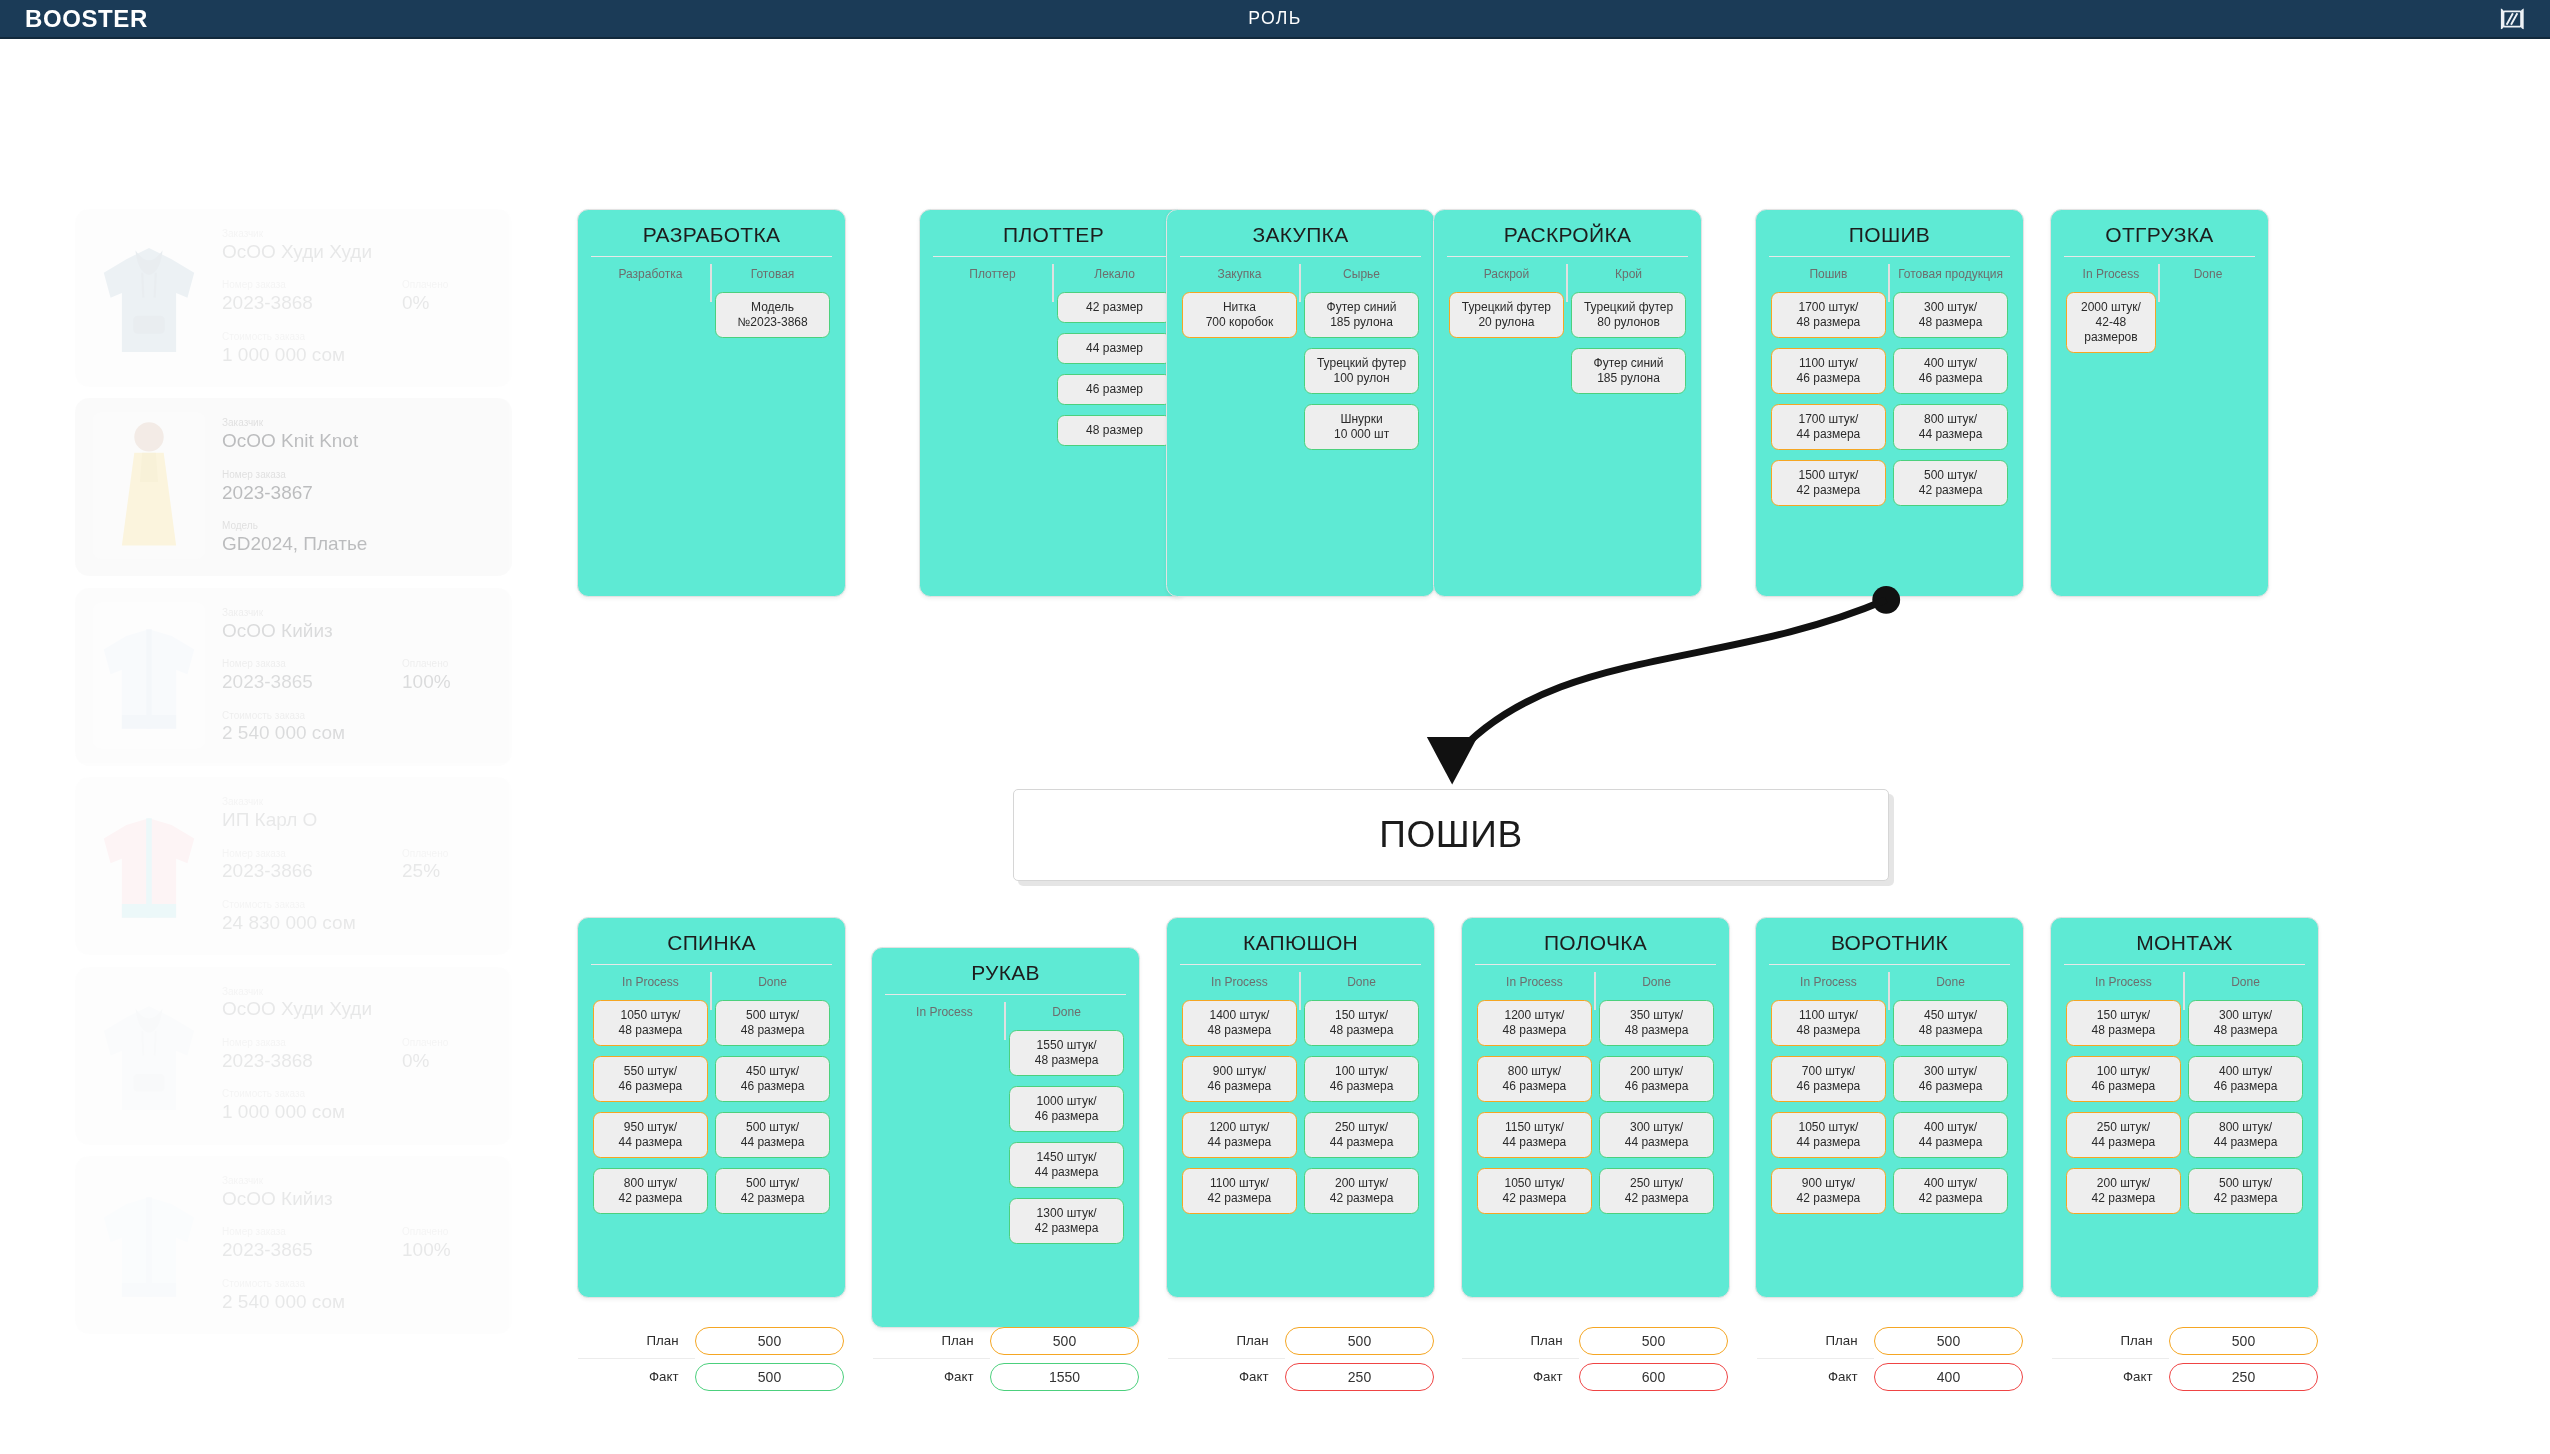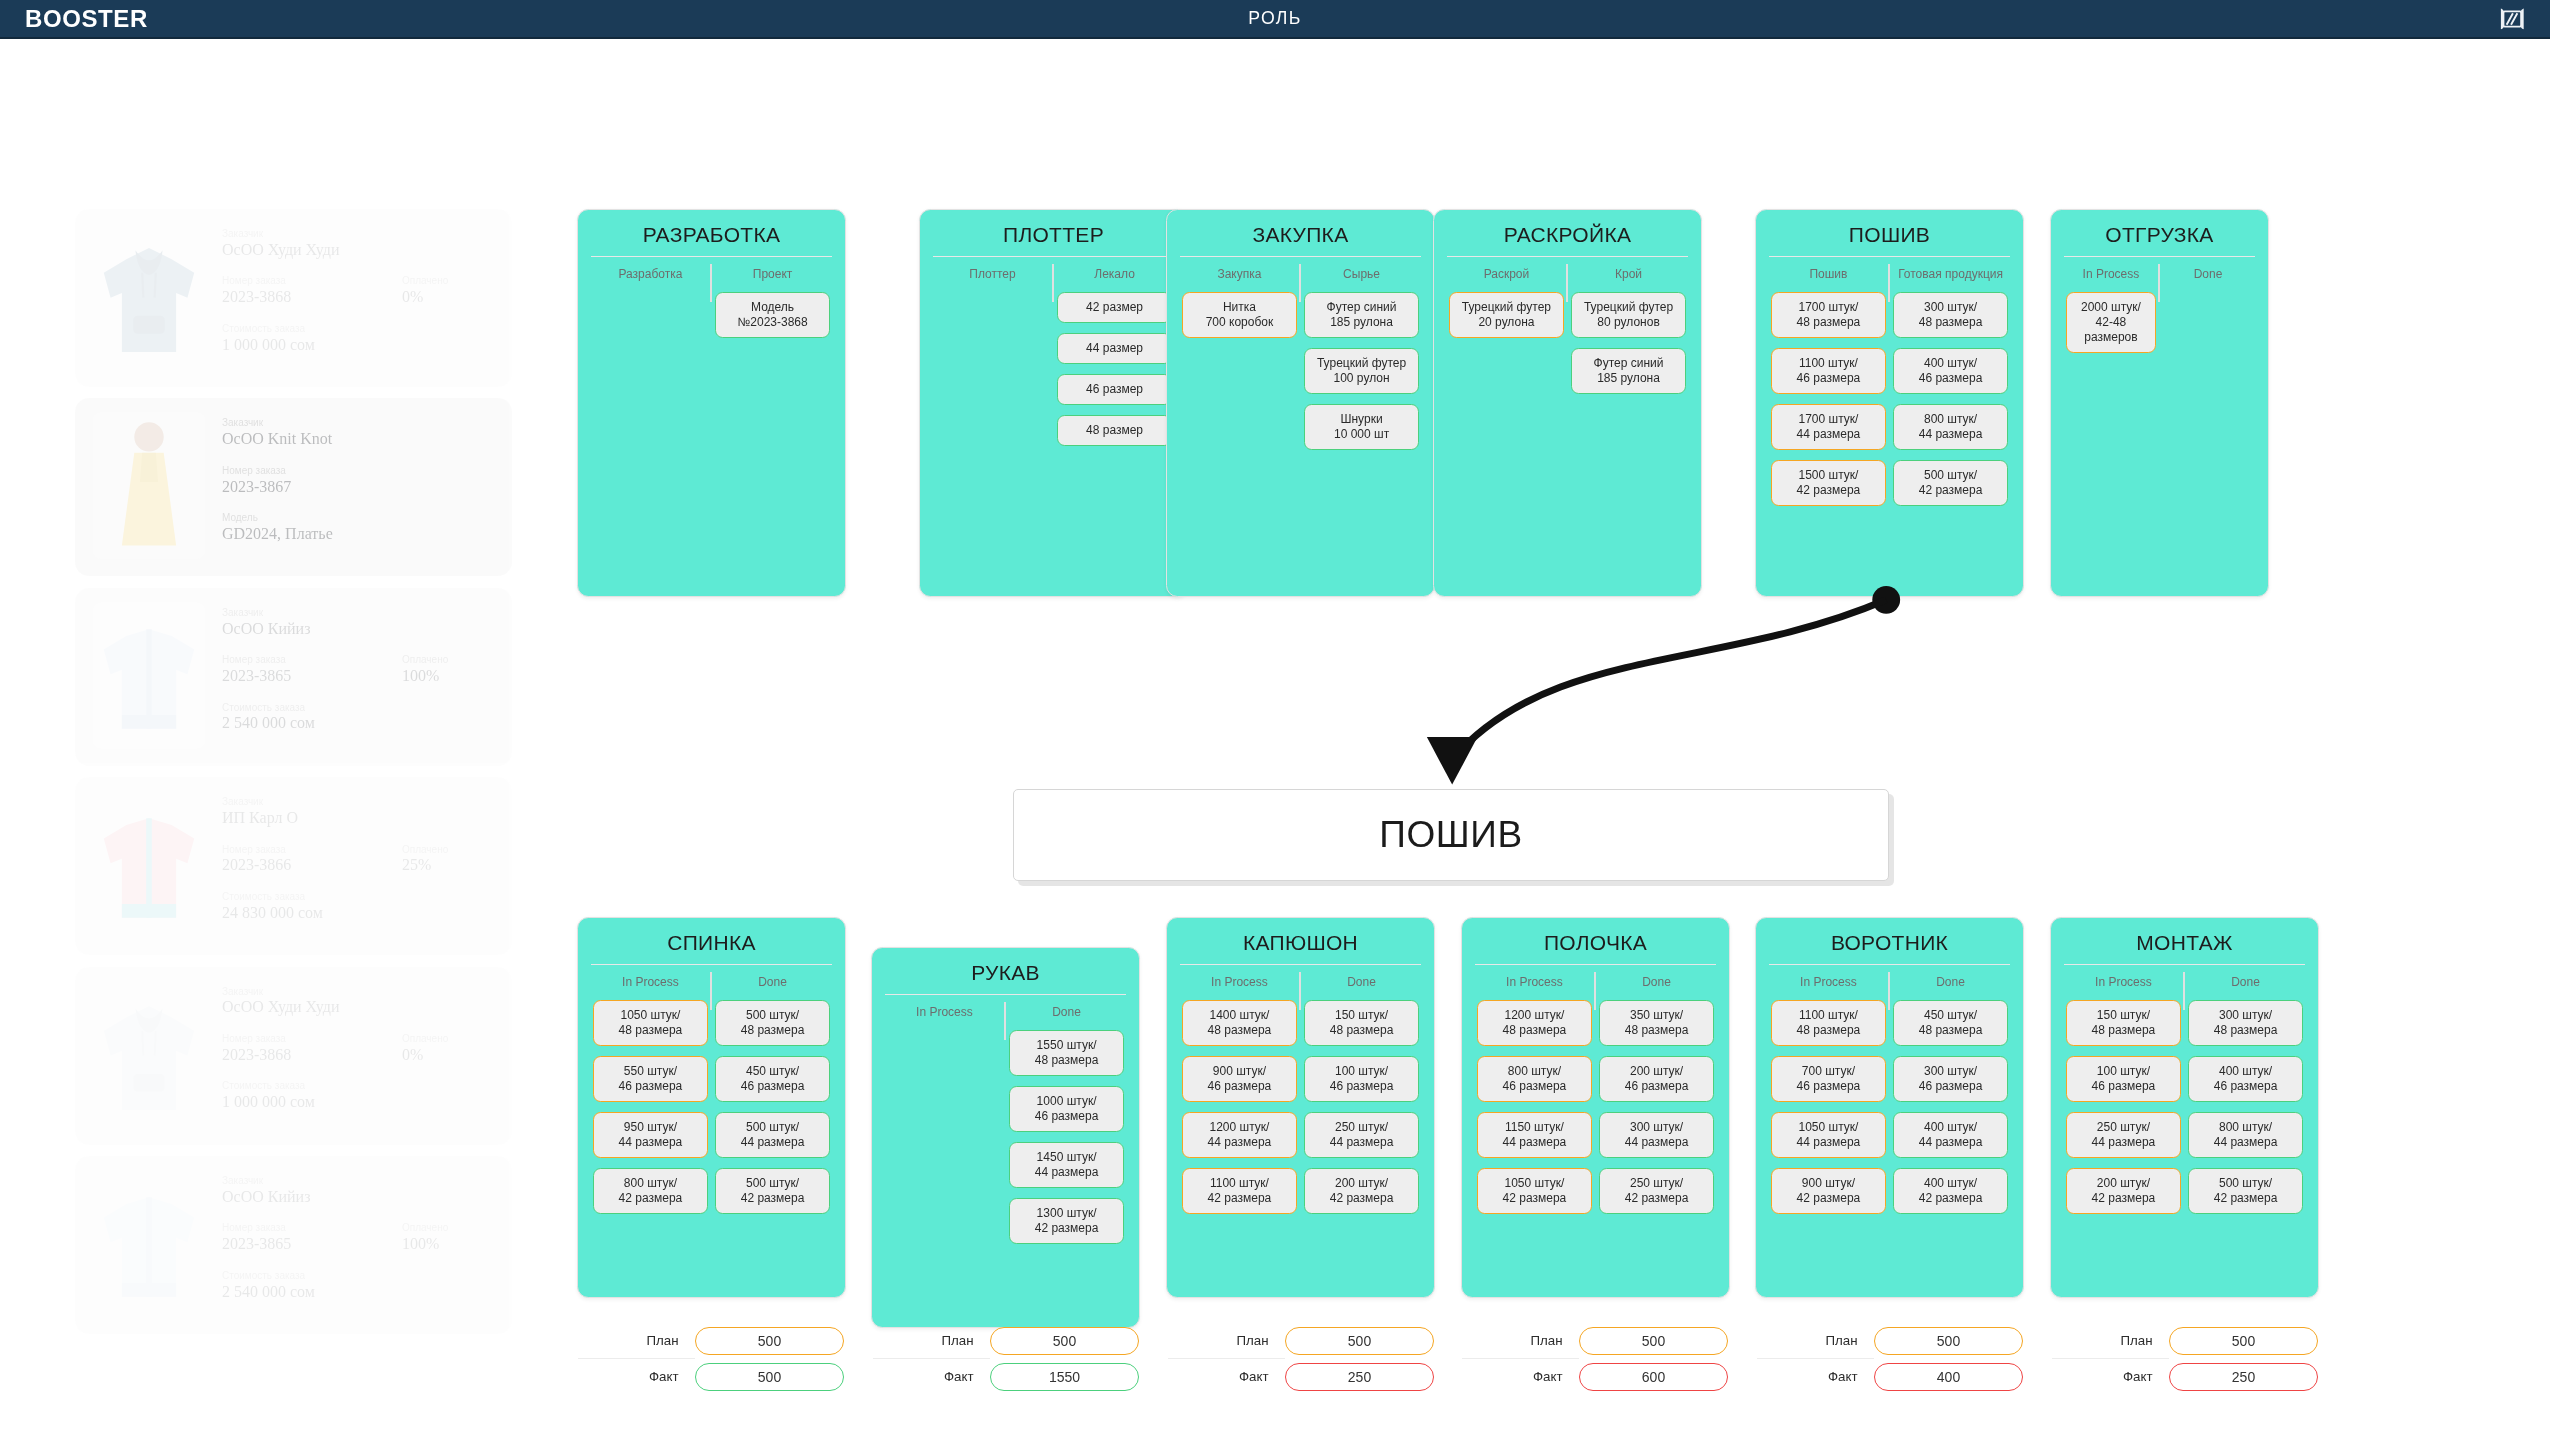--- a/index.html
+++ b/index.html
@@ -42,21 +42,21 @@
   .order-card.dim2 { opacity: 0.16; }
   .order-card.dim3 { opacity: 0.10; }
   .order-thumb {
     width: 114px; height: 147px; border-radius: 10px;
     background: #ededed; flex: 0 0 auto; overflow: hidden;
     display: flex; align-items: center; justify-content: center;
   }
   .order-thumb svg { width: 100%; height: 100%; }
   .order-body { flex: 1 1 auto; padding-top: 5px; }
   .fld-label { font-size: 10px; color: #9a9a9a; margin-bottom: 1.9px; }
-  .fld-value { font-size: 16px; color: #23262b; font-weight: 500; font-family: Liberation Serif, serif; }
+  .fld-value { font-size: 19px; color: #23262b; font-weight: 500; }
   .row2 { display: flex; margin-top: 16.5px; }
   .row2 > div:first-child { width: 180px; }
   .row3 { margin-top: 16.5px; }
 
   
   .stage-col {
     position: absolute;
     background: #5eead4;
     border: 1.3px solid #e2e2e2;
     border-radius: 11.4px;
@@ -304,21 +304,21 @@
 
 <div id="pipeline-root">
     <div class="stage-col" style="left: 577px; top: 209px; width: 269px; height: 388px;">
       <div class="stage-title">РАЗРАБОТКА</div>
       <div class="stage-rule"></div>
       <div class="subcols">
         <div class="subcol left">
           <div class="subhead">Разработка</div>
         </div>
         <div class="subcol right">
-          <div class="subhead">Проект</div>
+          <div class="subhead">Готовая</div>
           <div class="chip green">Модель<br>№2023-3868</div>
         </div>
       </div>
     </div>
     <div class="stage-col" style="left: 871px; top: 209px; width: 269px; height: 388px; margin-left: 48px;">
       <div class="stage-title">ПЛОТТЕР</div>
       <div class="stage-rule"></div>
       <div class="subcols">
         <div class="subcol left">
           <div class="subhead">Плоттер</div>

